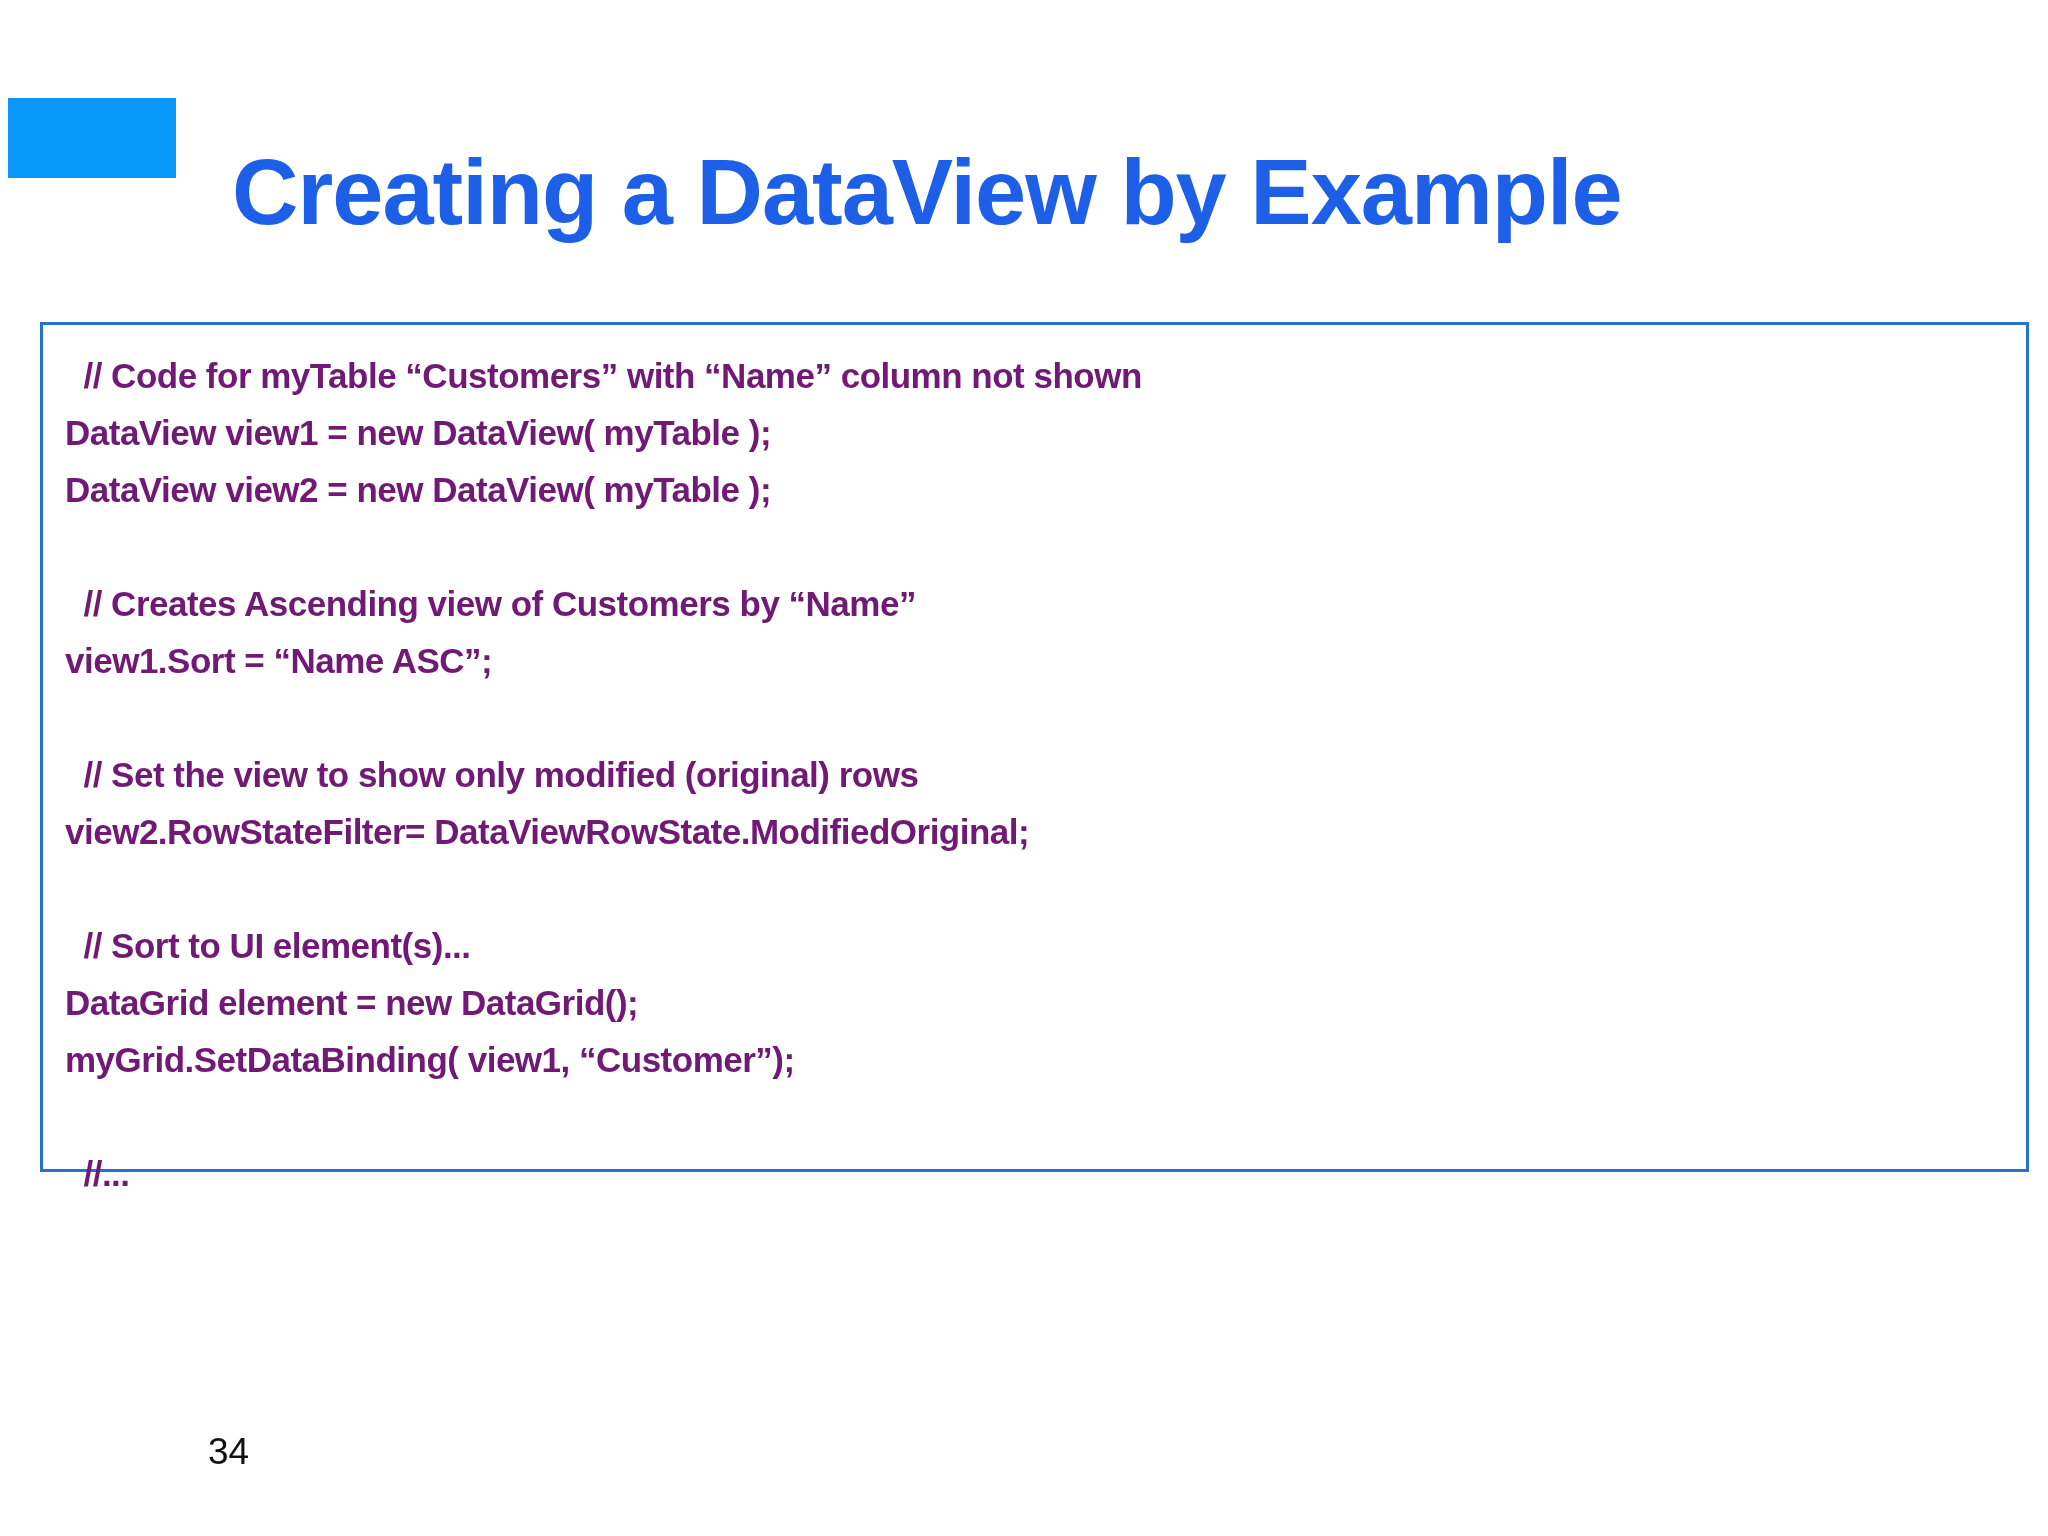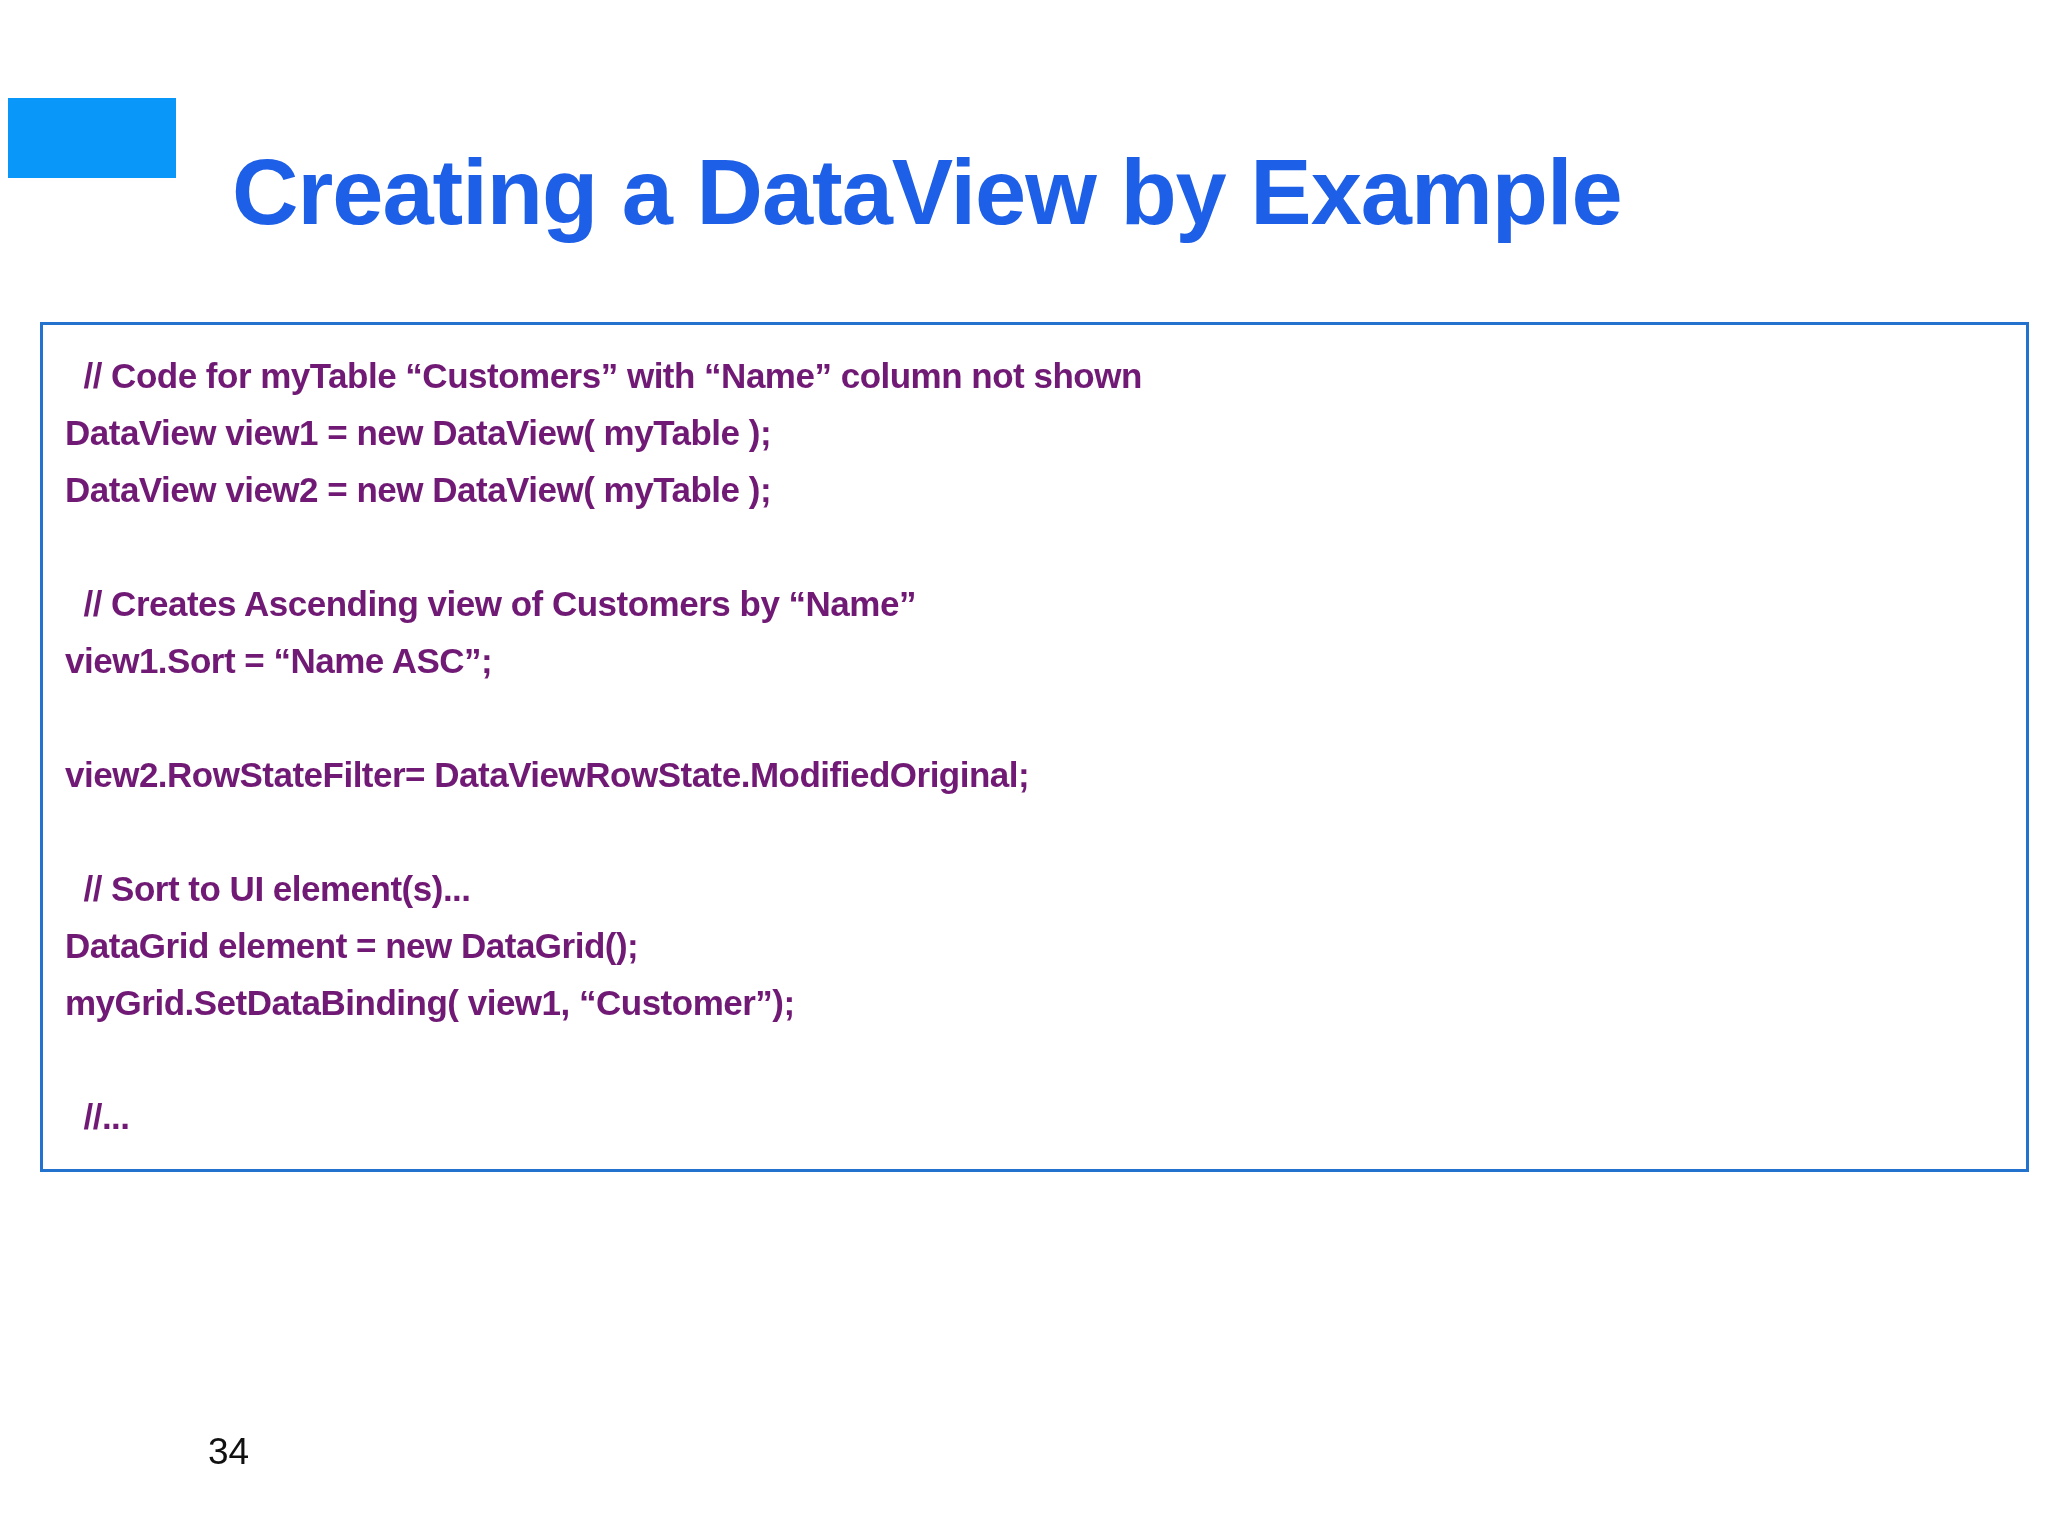--- a/index.html
+++ b/index.html
@@ -79,20 +79,21 @@
   <h1 class="slide-title">Creating a DataView by Example</h1>
 
   <div class="code-box">
     <div class="code-line">  // Code for myTable “Customers” with “Name” column not shown</div>
     <div class="code-line">DataView view1 = new DataView( myTable );</div>
     <div class="code-line">DataView view2 = new DataView( myTable );</div>
     <div class="code-line"></div>
     <div class="code-line">  // Creates Ascending view of Customers by “Name”</div>
     <div class="code-line">view1.Sort = “Name ASC”;</div>
     <div class="code-line"></div>
+    <div class="code-line">  // Set the view to show only modified (original) rows</div>
     <div class="code-line">view2.RowStateFilter= DataViewRowState.ModifiedOriginal;</div>
     <div class="code-line"></div>
     <div class="code-line">  // Sort to UI element(s)...</div>
     <div class="code-line">DataGrid element = new DataGrid();</div>
     <div class="code-line">myGrid.SetDataBinding( view1, “Customer”);</div>
     <div class="code-line"></div>
     <div class="code-line">  //...</div>
   </div>
 
   <div class="page-number">34</div>

